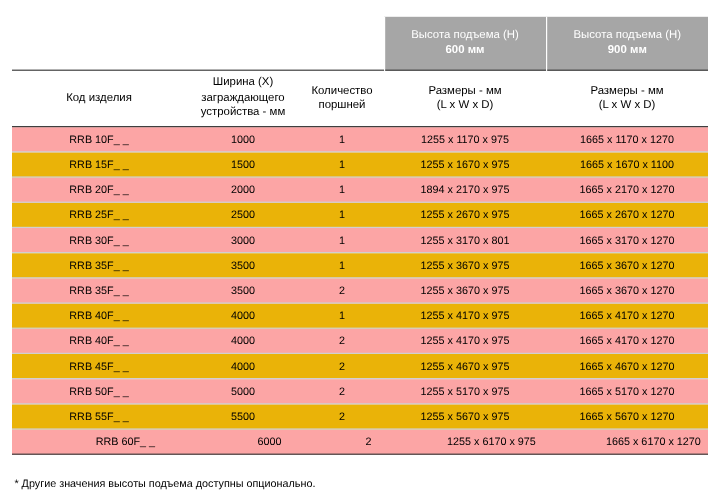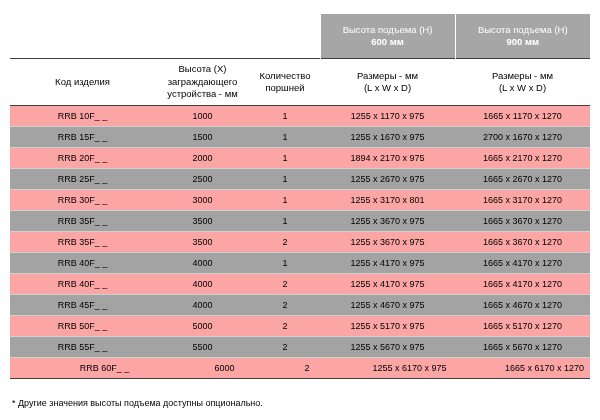--- a/index.html
+++ b/index.html
@@ -85,21 +85,21 @@
     font-size: 9px;
     border-bottom: 1px solid #d0d0d0;
   }
   tr.row td.code {
     text-align: center;
   }
   tr.row.alt td {
     background: #fca5a5;
   }
   tr.row.plain td {
-    background: #a3a3a3;
+    background: #eab308;
   }
   tr.lastrow td {
     border-bottom: 1.6px solid #3f3f3f;
     padding-left: 44px;
   }
 
   .footnote {
     margin-top: 19px;
     padding-left: 2px;
     font-size: 9px;
@@ -132,21 +132,21 @@
           <span>Высота подъема (H)</span><br>
           <span class="b">900 мм</span>
         </td>
       </tr>
 
       <tr>
         <td class="sub-head">
           <span>Код изделия</span>
         </td>
         <td class="sub-head">
-          <span class="t1">Высота (X)</span>
+          <span class="t1">Ширина (X)</span>
           <span class="t2">заграждающего</span>
           <span class="t3">устройства - мм</span>
         </td>
         <td class="sub-head">
           <span class="t1">Количество</span>
           <span class="t2">поршней</span>
         </td>
         <td class="sub-head dims">
           <span class="t1">Размеры - мм</span>
           <span class="t2">(L x W x D)</span>
@@ -162,21 +162,21 @@
         <td>1000</td>
         <td>1</td>
         <td>1255 x 1170 x 975</td>
         <td>1665 x 1170 x 1270</td>
       </tr>
       <tr class="row plain">
         <td class="code">RRB 15F_ _</td>
         <td>1500</td>
         <td>1</td>
         <td>1255 x 1670 x 975</td>
-        <td>2700 x 1670 x 1270</td>
+        <td>1665 x 1670 x 1100</td>
       </tr>
       <tr class="row alt">
         <td class="code">RRB 20F_ _</td>
         <td>2000</td>
         <td>1</td>
         <td>1894 x 2170 x 975</td>
         <td>1665 x 2170 x 1270</td>
       </tr>
       <tr class="row plain">
         <td class="code">RRB 25F_ _</td>

